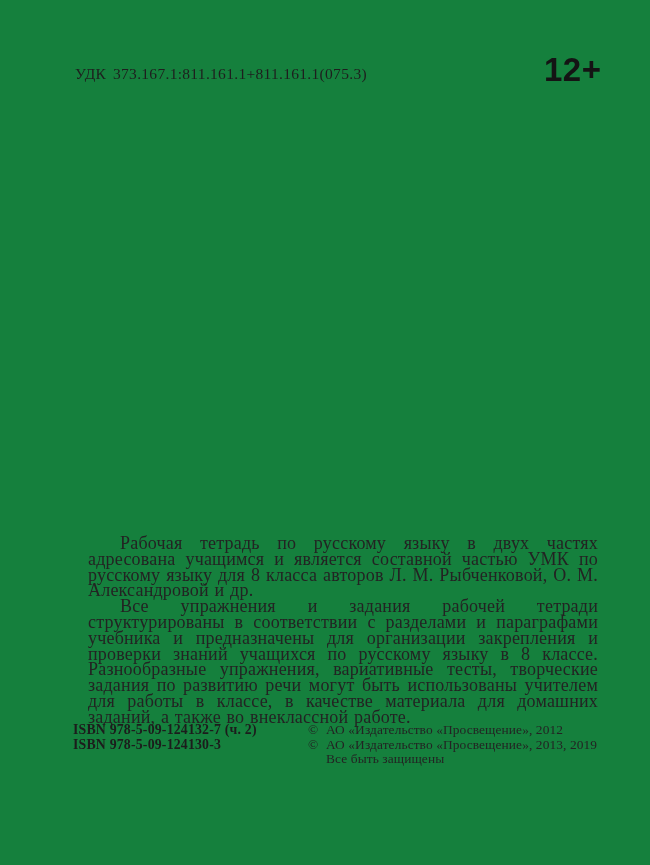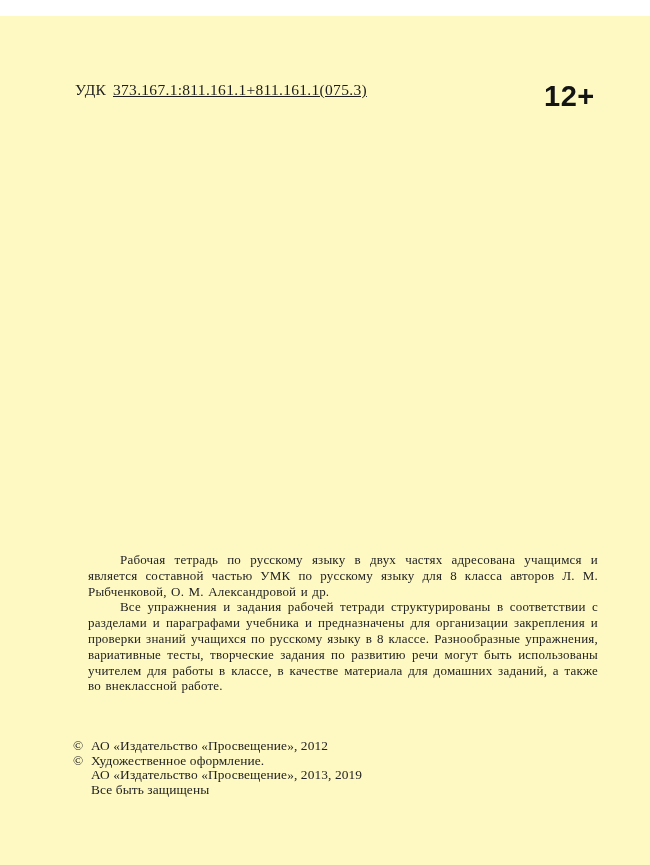--- a/index.html
+++ b/index.html
@@ -11,58 +11,57 @@
     height: 865px;
     background: #ffffff;
     position: relative;
     font-family: "Liberation Serif", "DejaVu Serif", serif;
     color: #222222;
     overflow: hidden;
   }
   .page {
     position: absolute;
     inset: 0;
-    background: #fef9c3;
-    margin-top: 16px;
+    background: #15803d;
   }
 
   
   .meta-block {
     position: absolute;
     left: 75px;
     top: 66px;
     font-size: 15.5px;
     line-height: 15.5px;
     letter-spacing: 0.3px;
     color: #1e1e1e;
   }
   .meta-row { display: flex; }
   .meta-label { width: 38px; flex: 0 0 38px; }
-  .meta-value { white-space: nowrap; text-decoration: underline; }
+  .meta-value { white-space: nowrap; }
 
   
   .age-badge {
     position: absolute;
     left: 544px;
-    top: 64px;
+    top: 54px;
     font-family: "Liberation Sans", "DejaVu Sans", sans-serif;
     font-weight: bold;
-    font-size: 29px;
+    font-size: 33px;
     line-height: 32px;
     letter-spacing: 0.5px;
     color: #141414;
   }
 
   
   .annotation {
     position: absolute;
     left: 88px;
     top: 536px;
     width: 510px;
-    font-size: 13px;
+    font-size: 18px;
     line-height: 15.8px;
     letter-spacing: 0.2px;
     word-spacing: 1px;
     text-align: justify;
     color: #232323;
   }
   .annotation p {
     margin: 0;
     text-indent: 32px;
   }
@@ -116,27 +115,30 @@
   </div>
 
   <div class="age-badge">12+</div>
 
   <div class="annotation">
     <p>Рабочая тетрадь по русскому языку в двух частях адресована учащимся и является составной частью УМК по русскому языку для 8 класса авторов Л. М. Рыбченковой, О. М. Александровой и др.</p>
     <p>Все упражнения и задания рабочей тетради структурированы в соответствии с разделами и параграфами учебника и предназначены для организации закрепления и проверки знаний учащихся по русскому языку в 8 классе. Разнообразные упражнения, вариативные тесты, творческие задания по развитию речи могут быть использованы учителем для работы в классе, в качестве материала для домашних заданий, а также во внеклассной работе.</p>
   </div>
 
   <div class="imprint">
+    <div class="isbn-col">
+      <div class="isbn-line">ISBN 978-5-09-124132-7 (ч. 2)</div>
+      <div class="isbn-line">ISBN 978-5-09-124130-3</div>
+    </div>
     <div class="copy-col">
       <div class="copy-entry">
         <span class="copy-sym">©</span>
         <div class="copy-line">АО «Издательство «Просвещение», 2012</div>
       </div>
       <div class="copy-entry">
         <span class="copy-sym">©</span>
-        <div class="copy-line">Художественное оформление.</div>
         <div class="copy-line">АО «Издательство «Просвещение», 2013, 2019</div>
         <div class="copy-line">Все быть защищены</div>
       </div>
     </div>
   </div>
 
 </div>
 
 </body></html>

